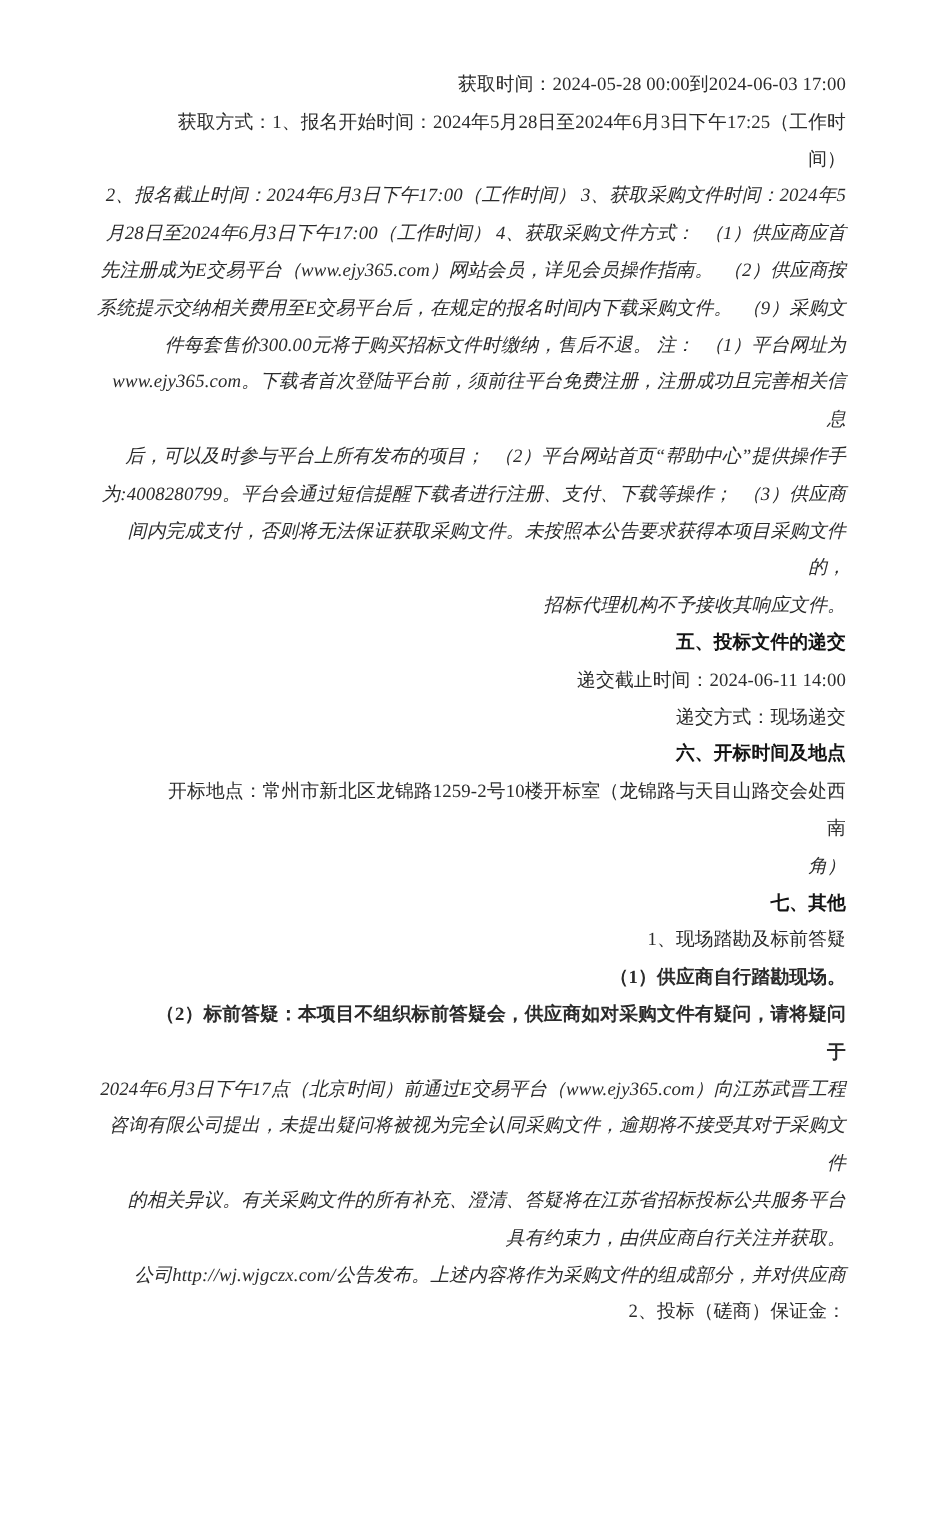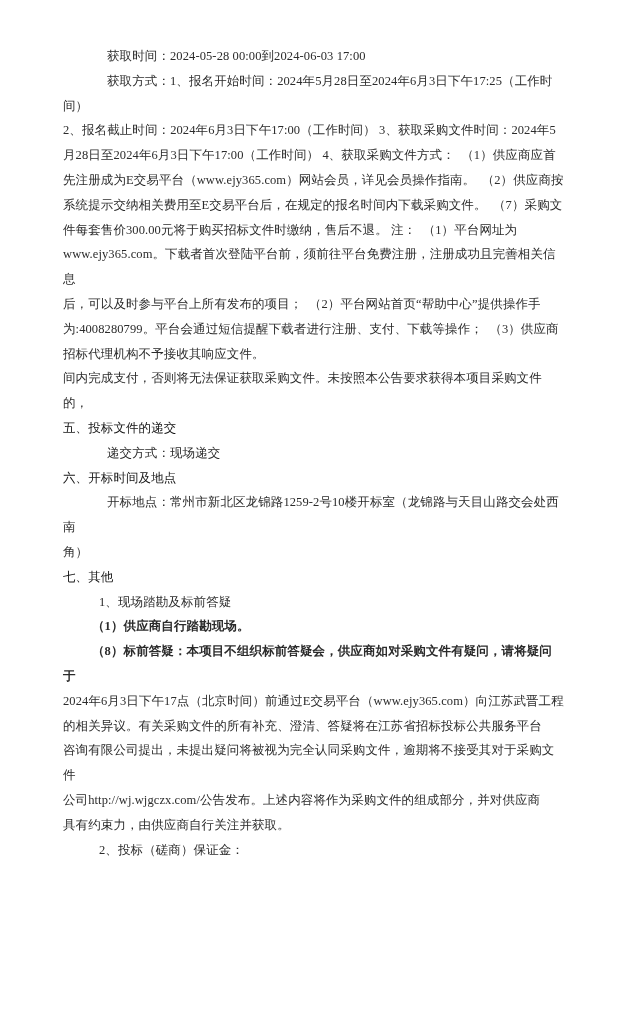--- a/index.html
+++ b/index.html
@@ -17,56 +17,58 @@
     font-family: "Liberation Serif", "DejaVu Serif", serif;
     font-size: 12.5px;
     color: #2b2b2b;
   }
   p.line {
     margin: 0;
     padding: 0;
     line-height: 24.8px;
     white-space: pre-wrap;
     letter-spacing: 0.1px;
+    text-align: right;
   }
   p.heading {
-    font-weight: normal;
+    font-weight: bold;
     color: #141414;
   }
   p.indent-lg { text-indent: 44px; }
   p.indent-md { text-indent: 36px; font-family: Liberation Serif, serif; }
   p.indent-sm { text-indent: 29px; font-weight: bold; }
-  p.flush     { text-indent: 0; }
+  p.flush     { text-indent: 0; font-style: italic; }
 </style>
 </head>
 <body>
 
 <div class="page">
   <div id="doc-body">
       <p class="line indent-lg">获取时间：2024-05-28 00:00到2024-06-03 17:00</p>
       <p class="line indent-lg">获取方式：1、报名开始时间：2024年5月28日至2024年6月3日下午17:25（工作时间）</p>
       <p class="line flush">2、报名截止时间：2024年6月3日下午17:00（工作时间） 3、获取采购文件时间：2024年5</p>
       <p class="line flush">月28日至2024年6月3日下午17:00（工作时间） 4、获取采购文件方式：  （1）供应商应首</p>
       <p class="line flush">先注册成为E交易平台（www.ejy365.com）网站会员，详见会员操作指南。  （2）供应商按</p>
-      <p class="line flush">系统提示交纳相关费用至E交易平台后，在规定的报名时间内下载采购文件。  （7）采购文</p>
+      <p class="line flush">系统提示交纳相关费用至E交易平台后，在规定的报名时间内下载采购文件。  （9）采购文</p>
       <p class="line flush">件每套售价300.00元将于购买招标文件时缴纳，售后不退。 注：  （1）平台网址为</p>
       <p class="line flush">www.ejy365.com。下载者首次登陆平台前，须前往平台免费注册，注册成功且完善相关信息</p>
       <p class="line flush">后，可以及时参与平台上所有发布的项目；  （2）平台网站首页“帮助中心”提供操作手</p>
       <p class="line flush">为:4008280799。平台会通过短信提醒下载者进行注册、支付、下载等操作；  （3）供应商</p>
+      <p class="line flush">间内完成支付，否则将无法保证获取采购文件。未按照本公告要求获得本项目采购文件的，</p>
       <p class="line flush">招标代理机构不予接收其响应文件。</p>
-      <p class="line flush">间内完成支付，否则将无法保证获取采购文件。未按照本公告要求获得本项目采购文件的，</p>
       <p class="line heading">五、投标文件的递交</p>
+      <p class="line indent-lg">递交截止时间：2024-06-11 14:00</p>
       <p class="line indent-lg">递交方式：现场递交</p>
       <p class="line heading">六、开标时间及地点</p>
       <p class="line indent-lg">开标地点：常州市新北区龙锦路1259-2号10楼开标室（龙锦路与天目山路交会处西南</p>
       <p class="line flush">角）</p>
       <p class="line heading">七、其他</p>
       <p class="line indent-md">1、现场踏勘及标前答疑</p>
       <p class="line indent-sm">（1）供应商自行踏勘现场。</p>
-      <p class="line indent-sm">（8）标前答疑：本项目不组织标前答疑会，供应商如对采购文件有疑问，请将疑问于</p>
+      <p class="line indent-sm">（2）标前答疑：本项目不组织标前答疑会，供应商如对采购文件有疑问，请将疑问于</p>
       <p class="line flush">2024年6月3日下午17点（北京时间）前通过E交易平台（www.ejy365.com）向江苏武晋工程</p>
+      <p class="line flush">咨询有限公司提出，未提出疑问将被视为完全认同采购文件，逾期将不接受其对于采购文件</p>
       <p class="line flush">的相关异议。有关采购文件的所有补充、澄清、答疑将在江苏省招标投标公共服务平台</p>
-      <p class="line flush">咨询有限公司提出，未提出疑问将被视为完全认同采购文件，逾期将不接受其对于采购文件</p>
+      <p class="line flush">具有约束力，由供应商自行关注并获取。</p>
       <p class="line flush">公司http://wj.wjgczx.com/公告发布。上述内容将作为采购文件的组成部分，并对供应商</p>
-      <p class="line flush">具有约束力，由供应商自行关注并获取。</p>
       <p class="line indent-md">2、投标（磋商）保证金：</p>
     </div>
 </div>
 
 </body></html>

